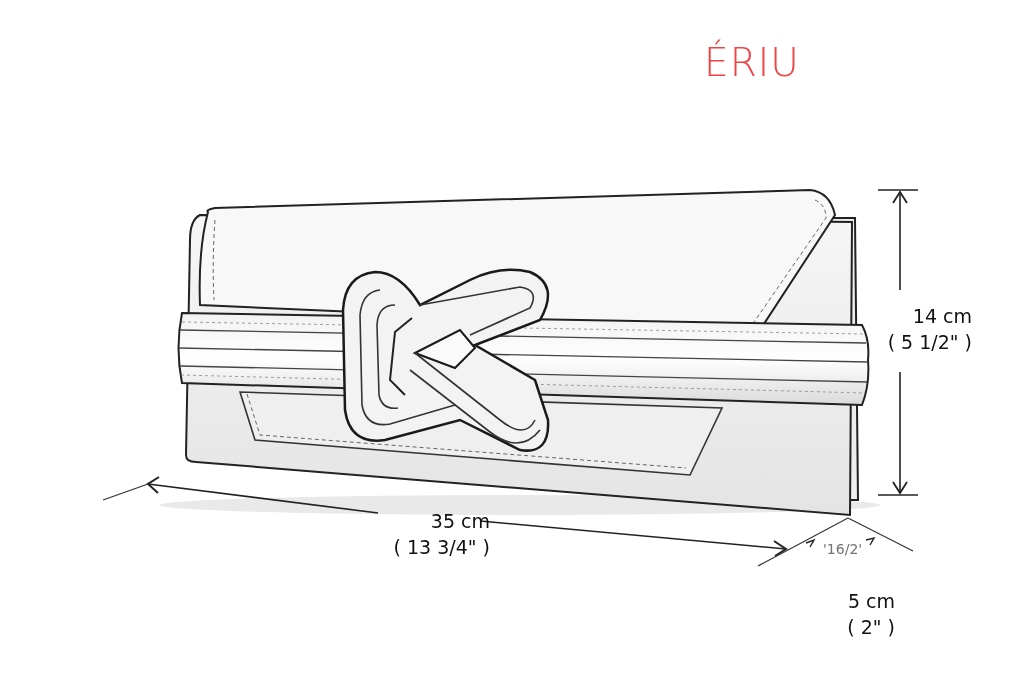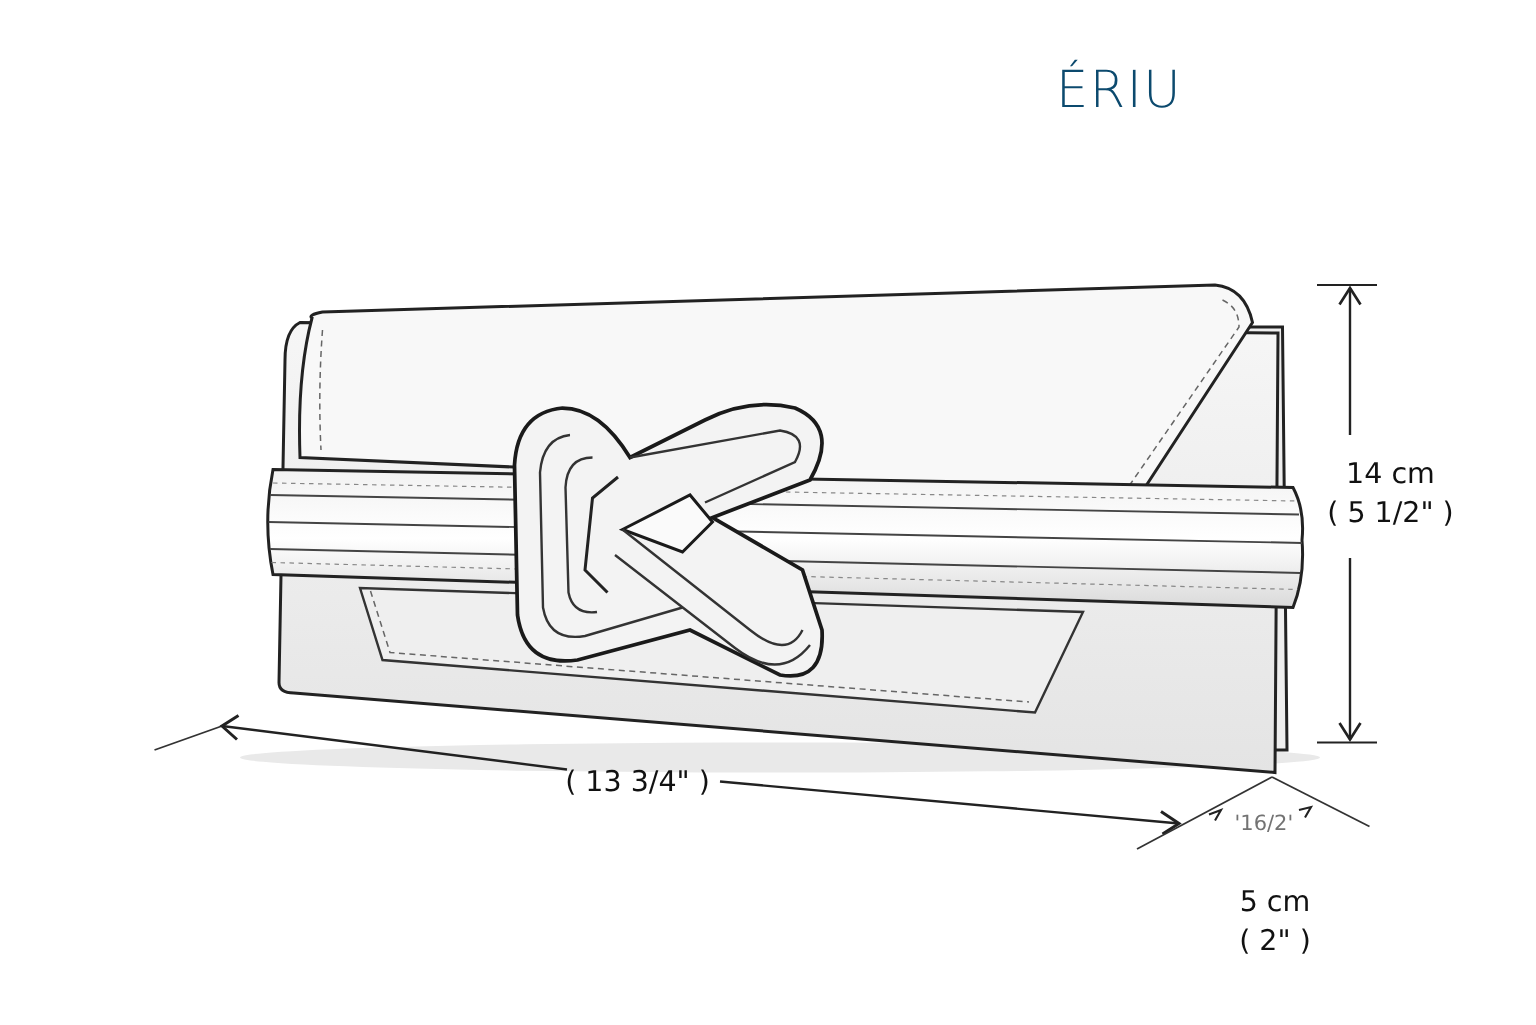--- a/index.html
+++ b/index.html
@@ -1,18 +1,18 @@
 <!DOCTYPE html>
 <html><head>
 <meta charset="utf-8">
 <style>
   html, body { margin:0; padding:0; background:#ffffff; }
   body { width:1024px; height:683px; position:relative; overflow:hidden; font-family:"DejaVu Sans", sans-serif; }
-  .title { position:absolute; left:704px; top:40px; font-size:34px; font-weight:300; color:#0c4a6e; letter-spacing:1px; font-family:"DejaVu Sans", sans-serif; }
-  .label { position:absolute; color:#111; font-size:19px; text-align:center; font-family:"DejaVu Sans", sans-serif; line-height:26px; }
+  .title { position:absolute; left:704px; top:40px; font-size:39px; font-weight:300; color:#ef4444; letter-spacing:1px; font-family:"DejaVu Sans", sans-serif; }
+  .label { position:absolute; color:#111; font-size:19px; text-align:right; font-family:"DejaVu Sans", sans-serif; line-height:26px; }
   .small-label { position:absolute; color:#737373; font-size:14px; font-family:"DejaVu Sans", sans-serif; }
   svg { position:absolute; left:0; top:0; }
 </style>
 </head>
 <body>
 
 <div class="title">ÉRIU</div>
 
 <svg width="1024" height="683" viewBox="0 0 1024 683">
   <defs>
@@ -85,20 +85,21 @@
     <path d="M866 540 L874 538 L870 545" stroke="#222" stroke-width="1.4" fill="none"></path>
   </g>
 </svg>
 
 <div class="label" style="left:882px; top:303px; width:90px;">
   <div>14 cm</div>
   <div>( 5 1/2" )</div>
 </div>
 
 <div class="label" style="left:360px; top:508px; width:130px;">
+  <div>35 cm</div>
   <div>( 13 3/4" )</div>
 </div>
 
 <div class="small-label" style="left:823px; top:541px;">'16/2'</div>
 
 <div class="label" style="left:805px; top:588px; width:90px;">
   <div>5 cm</div>
   <div>( 2" )</div>
 </div>
 

